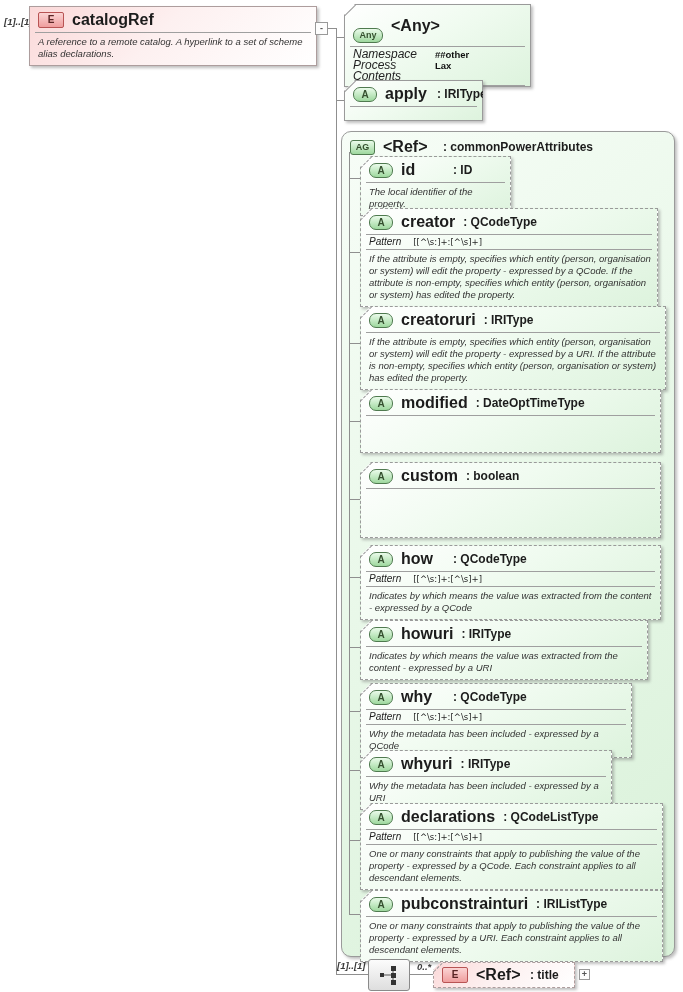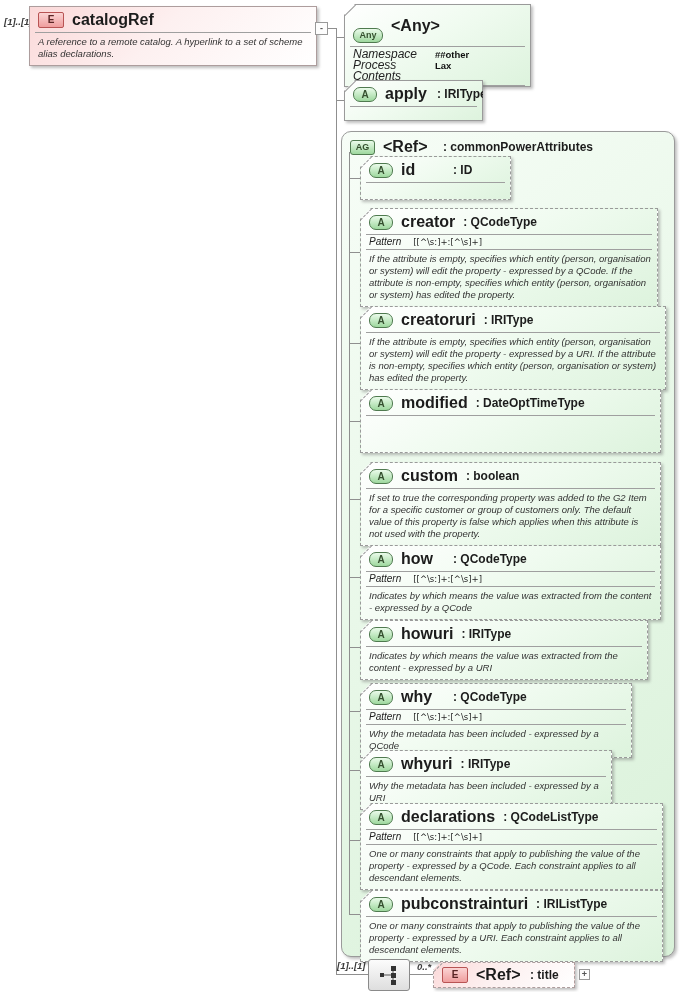--- a/index.html
+++ b/index.html
@@ -129,20 +129,21 @@
 
   <div class="wrap" style="left:360px;top:156px;width:151px">
     <div class="node green dashed cut" style="min-height:44px">
       <div class="diag d"></div>
       <div class="hdr">
         <span class="badge a">A</span>
         <span class="name">id</span>
         <span class="type">: ID</span>
       </div>
       <div class="divider"></div>
+      <div class="desc">The local identifier of the property.</div>
     </div>
   </div>
 
   <div class="wrap" style="left:360px;top:208px;width:298px">
     <div class="node green dashed cut" style="min-height:89px">
       <div class="diag d"></div>
       <div class="hdr">
         <span class="badge a">A</span>
         <span class="name">creator</span>
         <span class="type">: QCodeType</span>
@@ -184,21 +185,20 @@
 
   <div class="wrap" style="left:360px;top:462px;width:301px">
     <div class="node green dashed cut" style="min-height:76px">
       <div class="diag d"></div>
       <div class="hdr">
         <span class="badge a">A</span>
         <span class="name">custom</span>
         <span class="type">: boolean</span>
       </div>
       <div class="divider"></div>
-      <div class="desc">If set to true the corresponding property was added to the G2 Item for a specific customer or group of customers only. The default value of this property is false which applies when this attribute is not used with the property.</div>
     </div>
   </div>
 
   <div class="wrap" style="left:360px;top:545px;width:301px">
     <div class="node green dashed cut" style="min-height:65px">
       <div class="diag d"></div>
       <div class="hdr">
         <span class="badge a">A</span>
         <span class="name">how</span>
         <span class="type">: QCodeType</span>

